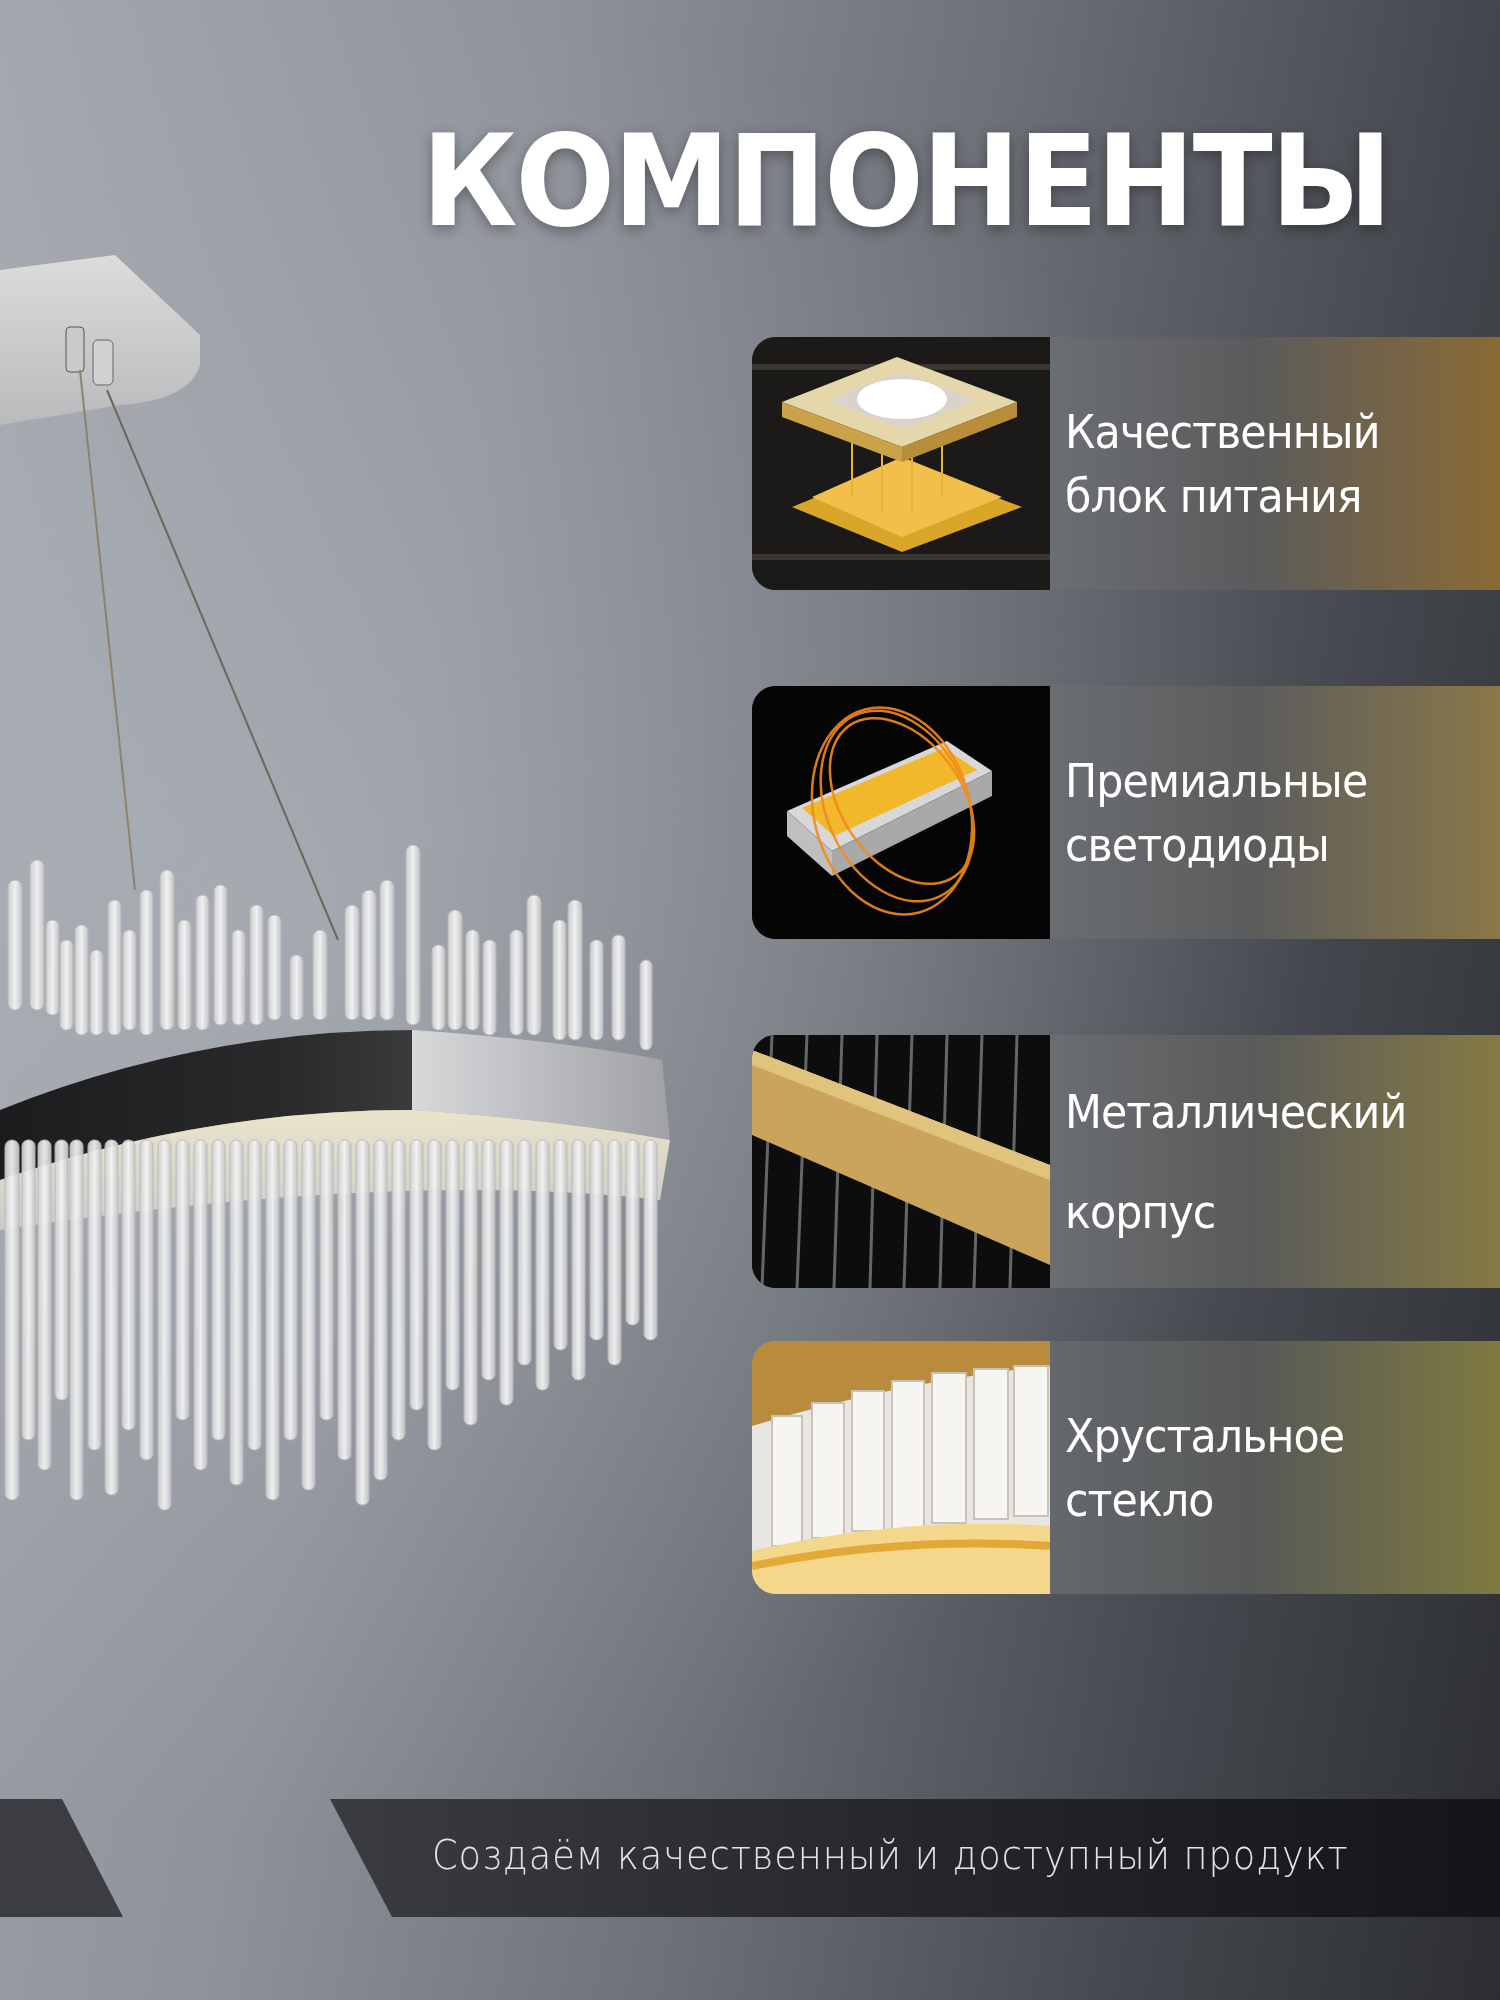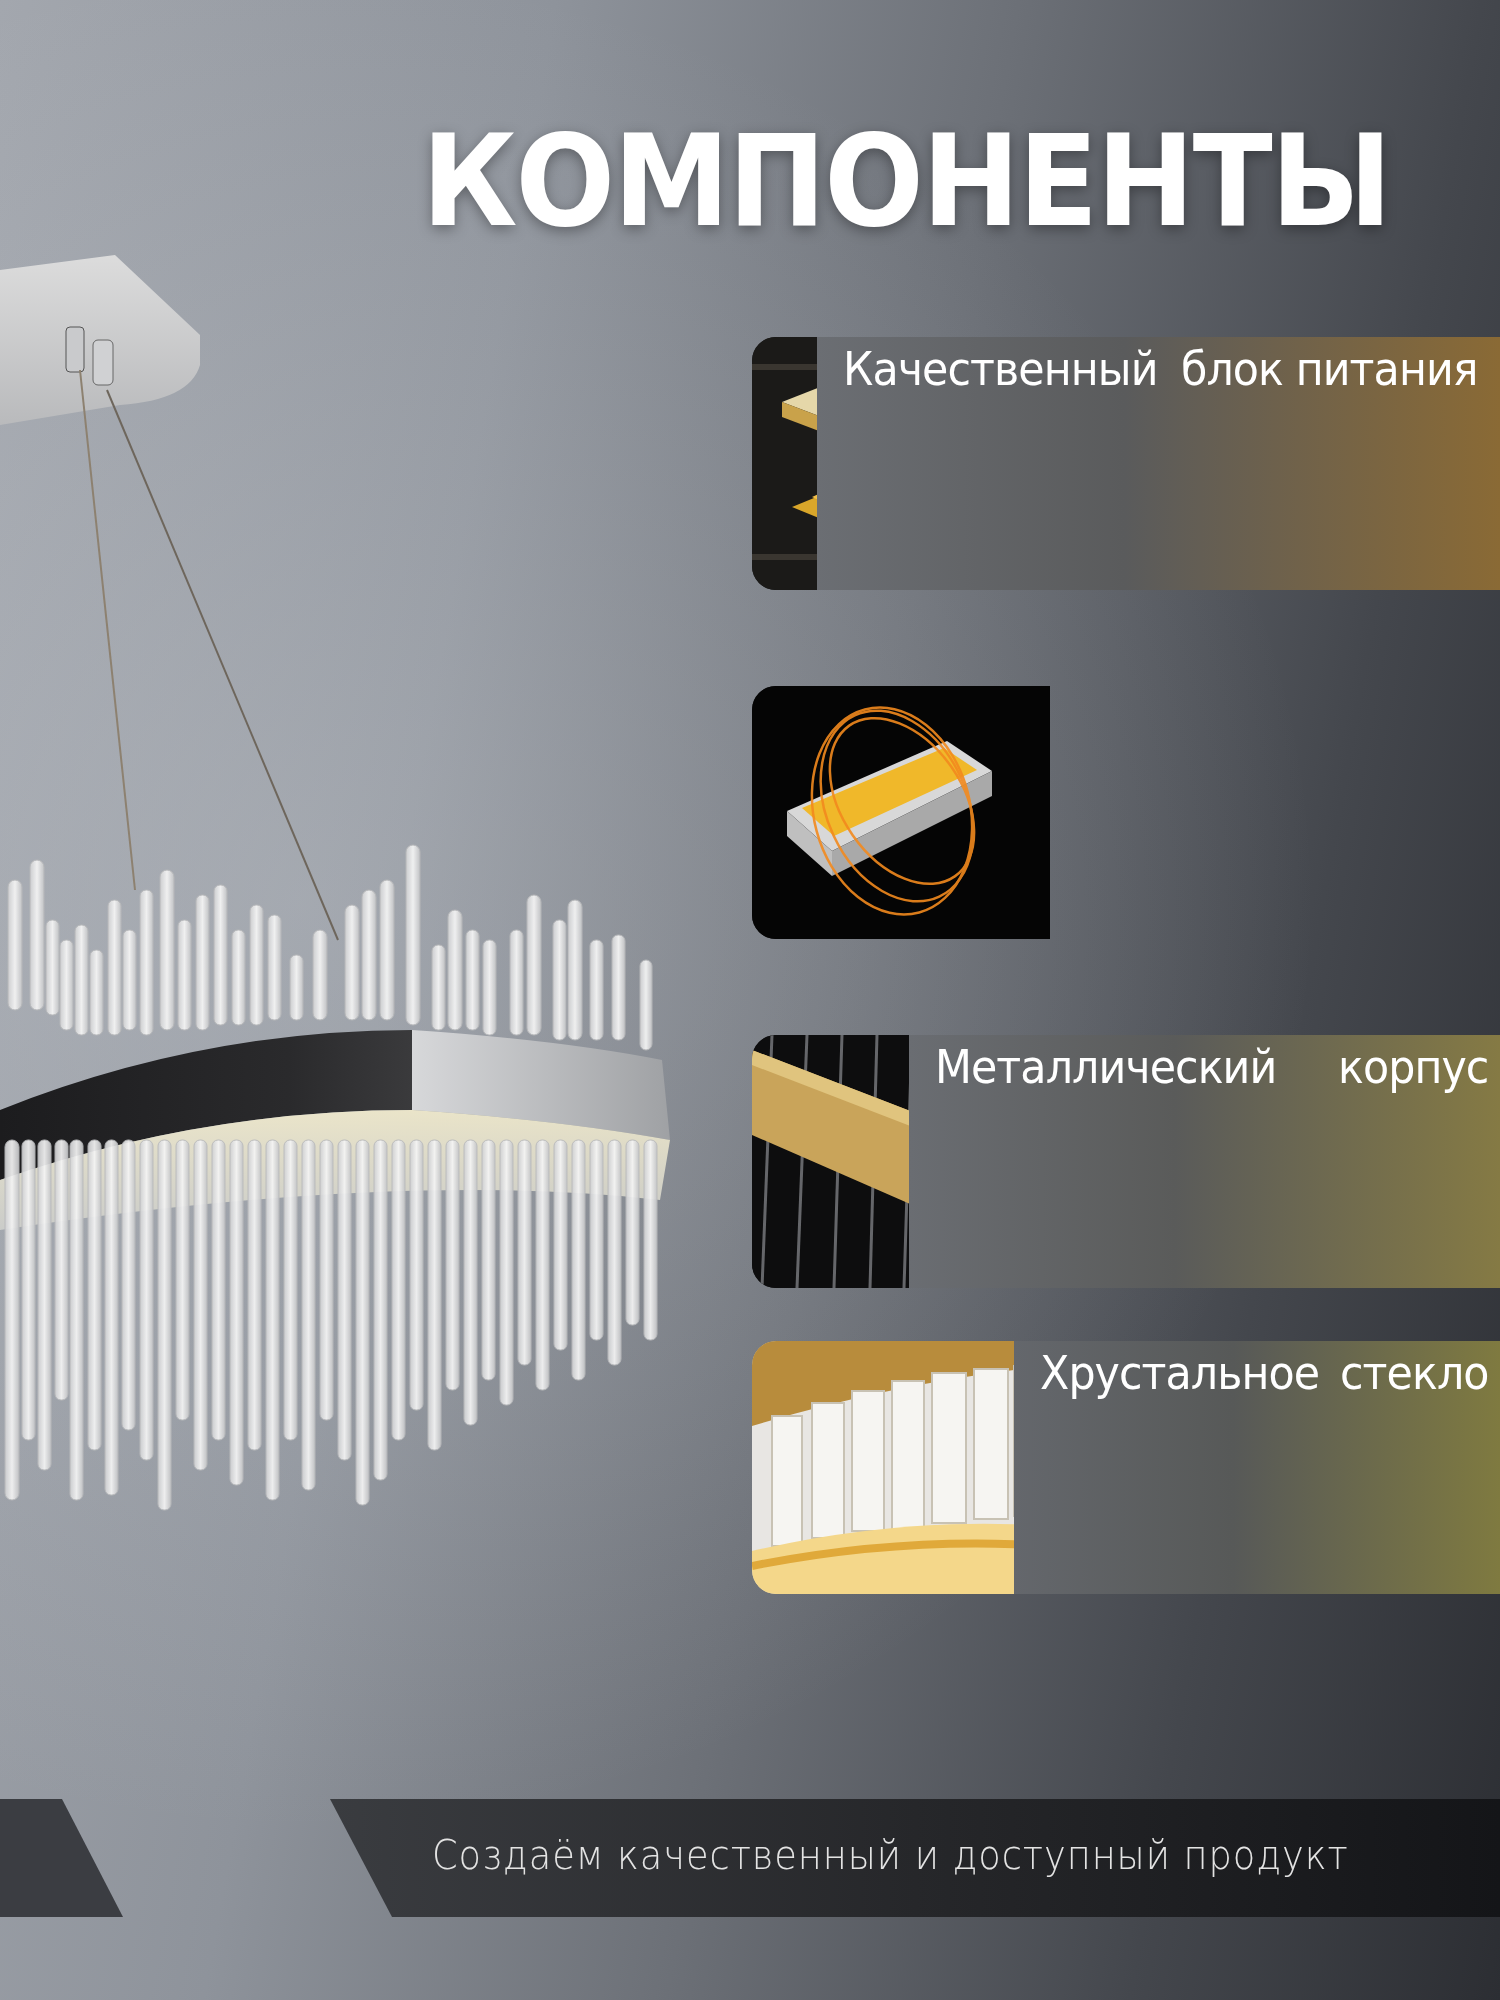--- a/index.html
+++ b/index.html
@@ -24,22 +24,22 @@
   }
   
   .chandelier { position:absolute; left:0; top:240px; width:700px; height:1380px; }
   
   .card { position:absolute; left:752px; width:748px; height:253px; display:flex; }
   .card-img {
     width:298px; height:253px; border-radius:24px 0 0 24px; overflow:hidden; position:relative;
     background:#111;
   }
   .card-text {
-    flex:1; height:253px; display:flex; flex-direction:row; justify-content:center;
-    padding-left:26px; box-sizing:border-box;
+    flex:1; height:253px; display:flex; flex-direction:column; justify-content:center;
+    padding-left:15px; box-sizing:border-box;
     font-family:"DejaVu Sans", sans-serif; font-size:46px; line-height:64px; color:#ffffff;
     letter-spacing:-1px;
   }
   .card-text span { display:block; transform:scaleX(0.93); transform-origin:left center; white-space:nowrap; }
   .c1 .card-text { background:linear-gradient(90deg, #6b6e73 0%, #5a5b5c 45%, #8a6a35 100%); }
   .c2 .card-text { background:linear-gradient(90deg, #6a6d72 0%, #5b5c5c 45%, #8a7848 100%); }
   .c3 .card-text { background:linear-gradient(90deg, #6a6d72 0%, #5a5b5a 45%, #857a44 100%);gap:36px; }
   .c4 .card-text { background:linear-gradient(90deg, #64676c 0%, #575958 45%, #7f7a40 100%); }
   
   .slogan-left {
@@ -217,20 +217,24 @@
       <polygon points="35,125 80,165 80,190 35,150" fill="#bfbfbf"></polygon>
       <polygon points="80,165 240,85 240,110 80,190" fill="#a9a9a9"></polygon>
       <polygon points="50,122 192,62 225,84 82,150" fill="#f0b82a"></polygon>
       <g fill="none" stroke="#f28a1e" stroke-width="2.5" opacity="0.9">
         <ellipse cx="145" cy="120" rx="70" ry="100" transform="rotate(-25 145 120)"></ellipse>
         <ellipse cx="150" cy="115" rx="60" ry="92" transform="rotate(-35 150 115)"></ellipse>
         <ellipse cx="140" cy="125" rx="78" ry="105" transform="rotate(-15 140 125)"></ellipse>
       </g>
     </svg>
   </div>
+  <div class="card-text">
+    <span>Премиальные</span>
+    <span>светодиоды</span>
+  </div>
 </div>
 
 <div class="card c3" style="top:1035px;">
   <div class="card-img">
     <svg width="298" height="253" viewBox="0 0 298 253">
       <rect width="298" height="253" fill="#0d0d0e"></rect>
       <g stroke="#8c8e92" stroke-width="3" opacity="0.7">
         <line x1="20" y1="0" x2="10" y2="253"></line>
           <line x1="55" y1="0" x2="45" y2="253"></line>
           <line x1="90" y1="0" x2="82" y2="253"></line>

